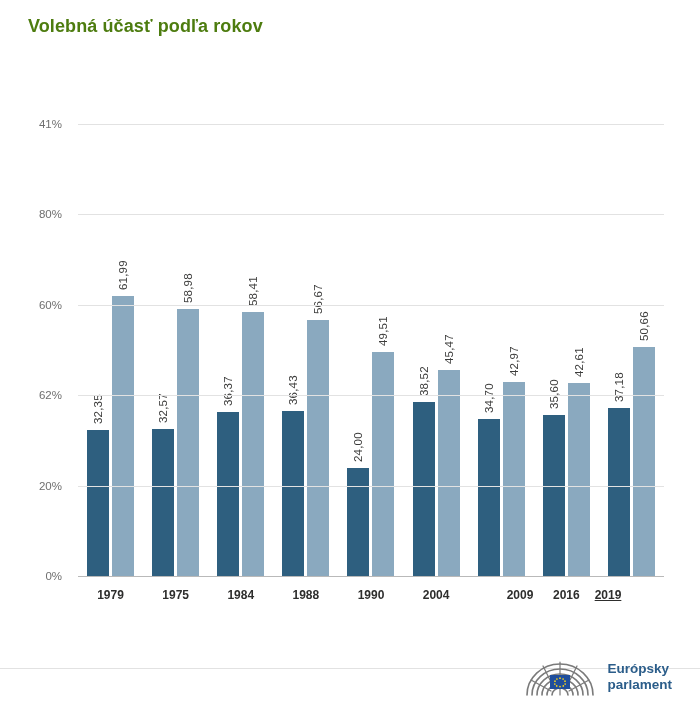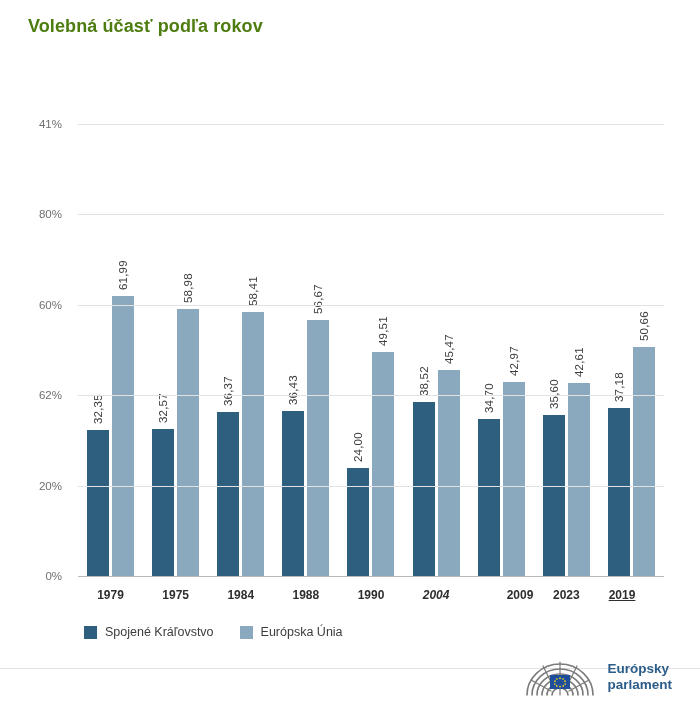--- a/index.html
+++ b/index.html
@@ -265,36 +265,26 @@
       <div class="gridline" style="top: 90.4px;"></div>
       <div class="gridline" style="top: 0px;"></div>
     </div>
 
   <div class="xlabels" id="xlabels">
       <div class="xlabel" style="left: 32.5556px;">1979</div>
       <div class="xlabel" style="left: 97.6667px;">1975</div>
       <div class="xlabel" style="left: 162.778px;">1984</div>
       <div class="xlabel" style="left: 227.889px;">1988</div>
       <div class="xlabel" style="left: 293px;">1990</div>
-      <div class="xlabel" style="left: 358.111px; font-style: italic;">2004</div>
+      <div class="xlabel" style="left: 358.111px;">2004</div>
       <div class="xlabel" style="left: 442px;">2009</div>
-      <div class="xlabel" style="left: 488.333px;">2023</div>
-      <div class="xlabel" style="left: 544px; text-decoration: underline;">2019</div>
+      <div class="xlabel" style="left: 488.333px;">2016</div>
+      <div class="xlabel" style="left: 530px; text-decoration: underline;">2019</div>
     </div>
 
-  <div class="legend" id="legend">
-      <div class="legend-item">
-        <span class="swatch" style="background: rgb(46, 95, 127);"></span>
-        <span>Spojené Kráľovstvo</span>
-      </div>
-      <div class="legend-item">
-        <span class="swatch" style="background: rgb(138, 169, 191);"></span>
-        <span>Európska Únia</span>
-      </div>
-    </div>
 
   <div class="footer-rule"></div>
 
 
   <div class="logo">
     <svg class="logo-mark" viewBox="0 0 74 44">
       <g stroke="#7a7a7a" stroke-width="1.6" fill="none" stroke-linecap="round">
         <path d="M4 40 A 33 31 0 0 1 70 40"></path>
         <path d="M9 40 A 28 26 0 0 1 65 40"></path>
         <path d="M14 40 A 23 21 0 0 1 60 40"></path>

